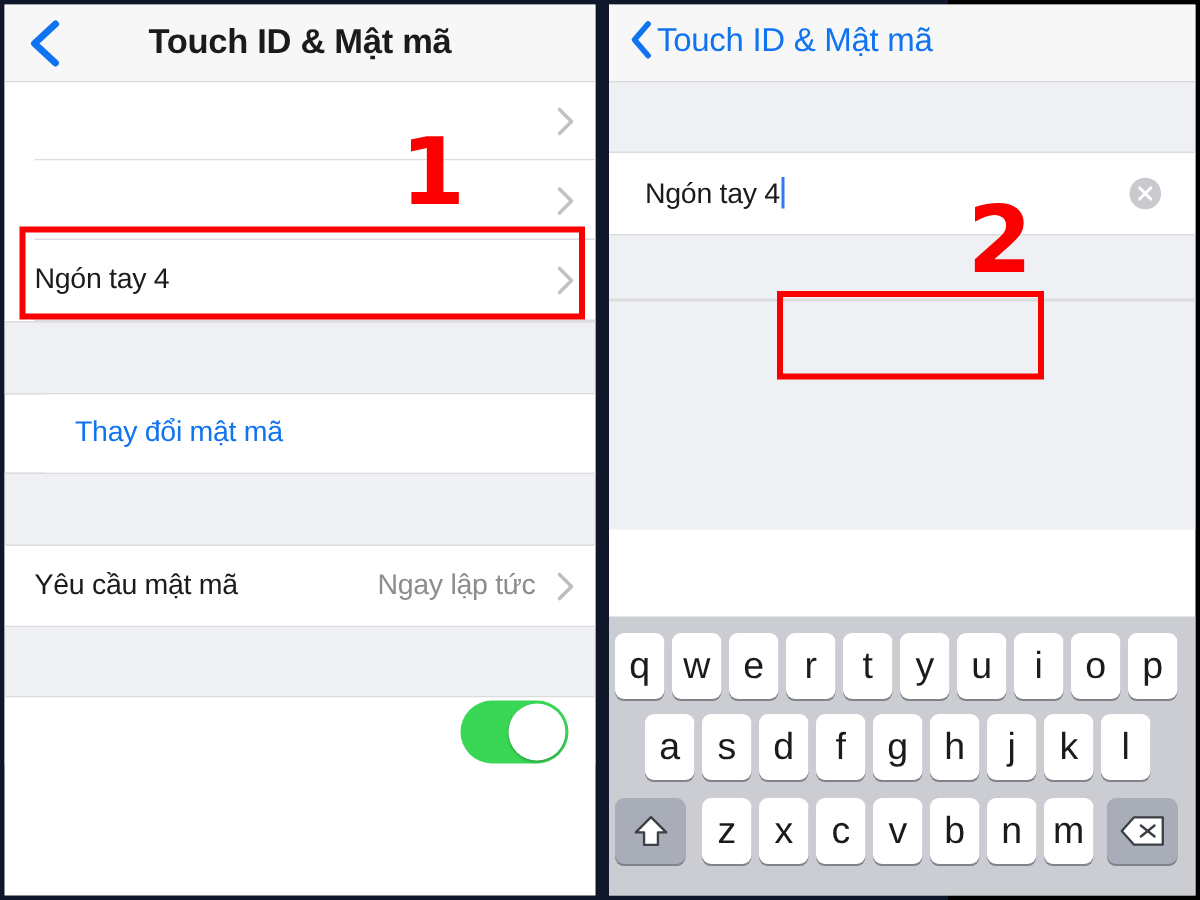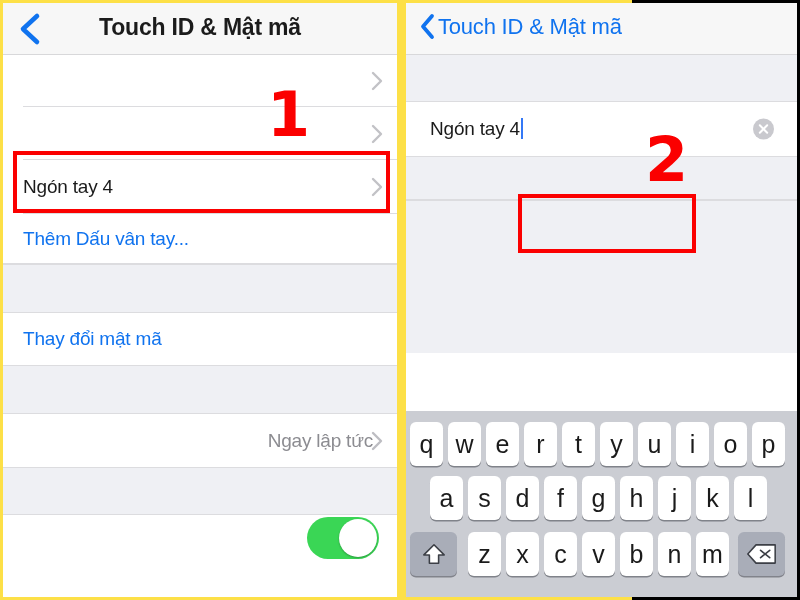--- a/index.html
+++ b/index.html
@@ -4,21 +4,21 @@
 <style>
   html,body{margin:0;padding:0;}
   body{
     width:800px;height:600px;
     background:#000;
     font-family:"Liberation Sans","DejaVu Sans",sans-serif;
     overflow:hidden;
   }
   .stage{
     position:relative;width:632px;height:600px;
-    background:#fde047;
+    background:#0f172a;
   }
 
   
   .panel{
     position:absolute;top:3px;height:594px;
     background:#ffffff;overflow:hidden;
   }
   #panel-left{left:3px;width:394px;}
   #panel-right{left:406px;width:391px;}
 
@@ -69,21 +69,21 @@
   .row-sep{
     position:absolute;left:20px;right:0;bottom:0;height:1px;background:#dcdcdf;
   }
   .row-sep.full{left:0;}
   .chev{
     position:absolute;right:14px;top:50%;
     transform:translateY(-50%);
     width:12px;height:20px;
   }
   .row-value{
-    position:absolute;right:24px;top:50%;transform:translateY(-50%);
+    position:absolute;right:40px;top:50%;transform:translateY(-50%);
     font-size:19px;color:#8c8c91;letter-spacing:-0.2px;
   }
   .gap-band{
     background:#eff0f4;
     border-top:1px solid #dcdcdf;
     border-bottom:1px solid #dcdcdf;
     box-sizing:border-box;
   }
 
   
@@ -196,35 +196,32 @@
     <div class="row" style="height:54px;">
       <span class="row-label">Ngón tay 4</span>
       <span class="chev">
         <svg viewBox="0 0 12 20" width="12" height="20">
           <polyline points="2,2 10,10 2,18" fill="none" stroke="#c2c2c6" stroke-width="2.4" stroke-linecap="round" stroke-linejoin="round"></polyline>
         </svg>
       </span>
       <div class="row-sep"></div>
     </div>
 
-    <div class="row" style="height:50px;">
-      <span class="row-label link">Thêm Dấu vân tay...</span>
-      <div class="row-sep full"></div>
-    </div>
 
     <div class="gap-band" style="height:49px;"></div>
 
 
-    <div class="row" style="height:52px;">
+    <div class="row" style="height:52px;margin-left:27px;">
       <span class="row-label link">Thay đổi mật mã</span>
     </div>
 
     <div class="gap-band" style="height:49px;"></div>
 
     <div class="row" style="height:53px;">
+      <span class="row-label">Yêu cầu mật mã</span>
       <span class="row-value">Ngay lập tức</span>
       <span class="chev">
         <svg viewBox="0 0 12 20" width="12" height="20">
           <polyline points="2,2 10,10 2,18" fill="none" stroke="#bdbdc2" stroke-width="2.4" stroke-linecap="round" stroke-linejoin="round"></polyline>
         </svg>
       </span>
     </div>
 
     <div class="gap-band" style="height:48px;"></div>
 

